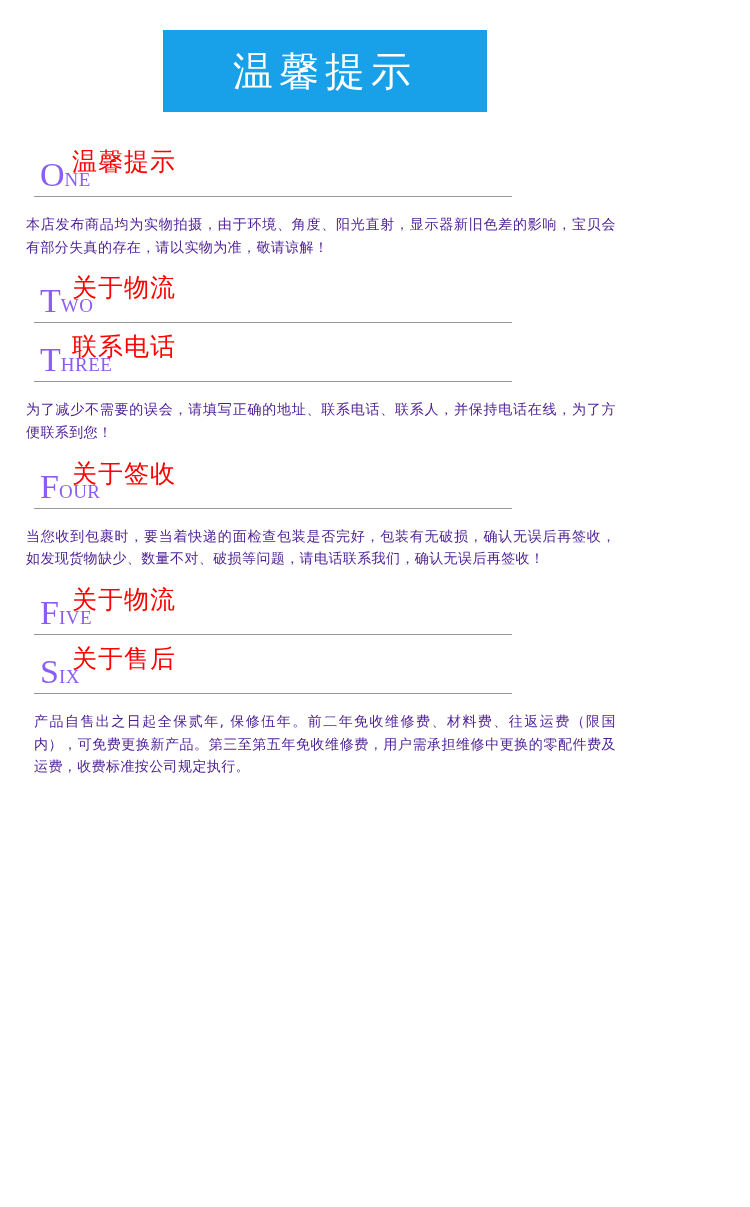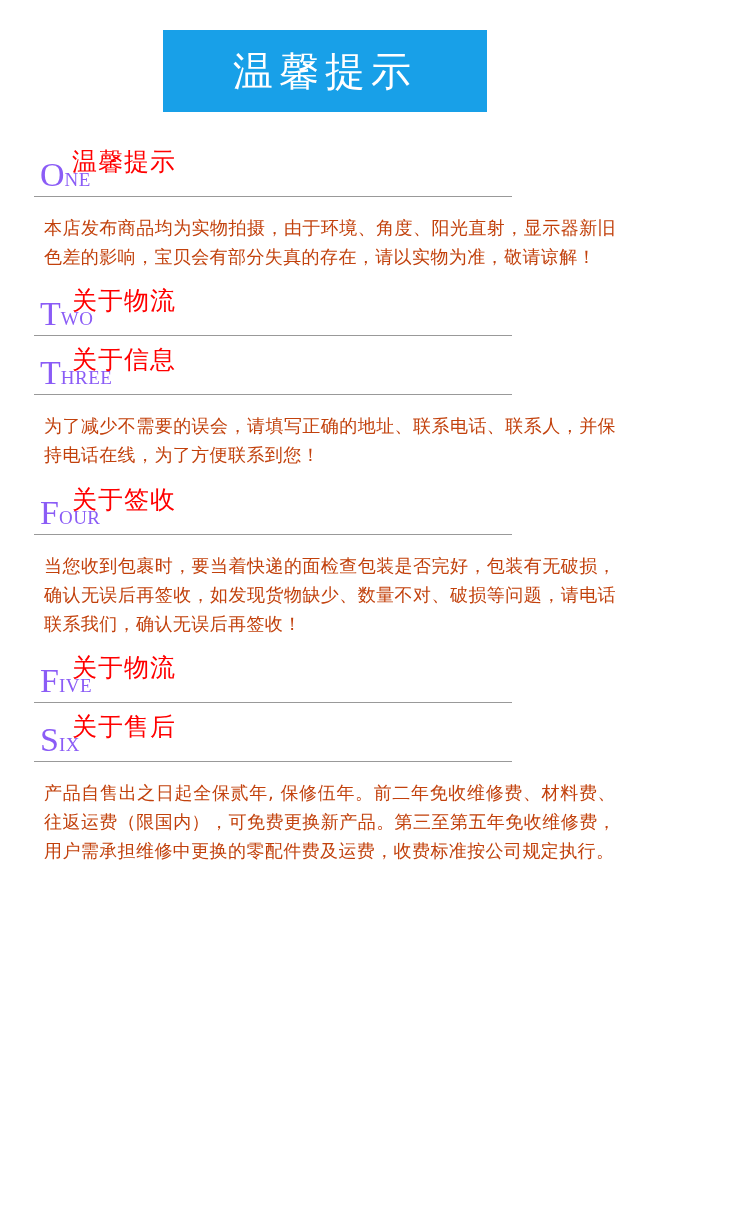--- a/index.html
+++ b/index.html
@@ -74,30 +74,31 @@
     font-family: "DejaVu Sans", sans-serif;
     letter-spacing: 1px;
     white-space: nowrap;
   }
   .rule {
     border-bottom: 1px solid #999999;
     margin: 0 34px 0 34px;
     width: 478px;
   }
   .body-text {
-    padding: 16px 34px 6px 44px;
-    font-size: 18px;
+    padding: 16px 34px 6px 26px;
+    font-size: 14px;
     line-height: 1.62;
-    color: #c2410c;
+    color: #4c1d95;
     font-family: "DejaVu Sans", sans-serif;
     text-align: justify;
     letter-spacing: 0.4px;
   }
   .body-text.last {
     padding-bottom: 14px;
+    margin-left: 8px;
   }
 </style>
 </head>
 <body>
 
 <div class="page">
 
   <div class="banner-wrap">
     <div class="banner">温馨提示</div>
   </div>
@@ -115,21 +116,21 @@
     <div class="sec-head">
       <span class="numeral"><span class="big">T</span><span class="small">WO</span></span>
       <span class="title">关于物流</span>
     </div>
   </div>
   <div class="rule"></div>
 
   <div class="section">
     <div class="sec-head">
       <span class="numeral"><span class="big">T</span><span class="small">HREE</span></span>
-      <span class="title">关于信息</span>
+      <span class="title">联系电话</span>
     </div>
   </div>
   <div class="rule"></div>
   <div class="body-text">为了减少不需要的误会，请填写正确的地址、联系电话、联系人，并保持电话在线，为了方便联系到您！</div>
 
   <div class="section">
     <div class="sec-head">
       <span class="numeral"><span class="big">F</span><span class="small">OUR</span></span>
       <span class="title">关于签收</span>
     </div>

